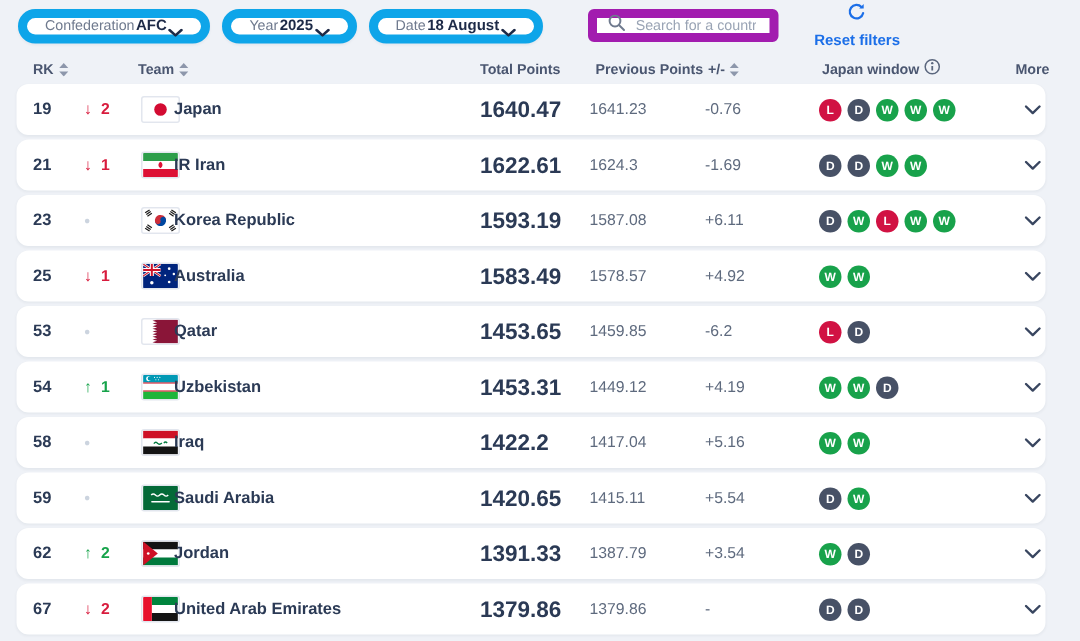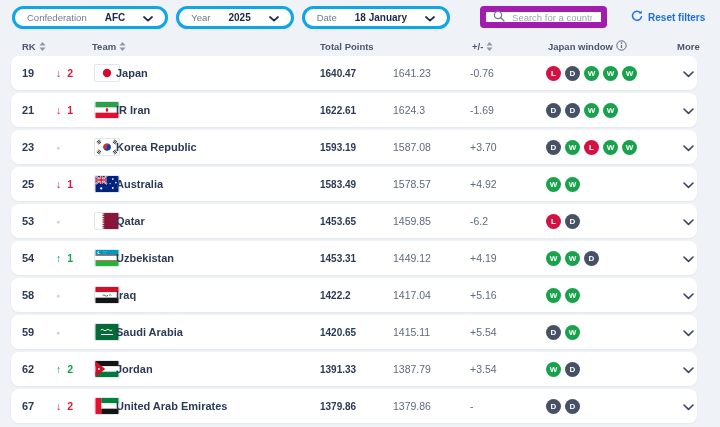--- a/index.html
+++ b/index.html
@@ -5,34 +5,34 @@
   * { box-sizing: border-box; }
   html,body { margin:0; padding:0; }
   body {
     width:720px; height:427px; position:relative; overflow:hidden;
     background:#eff2f7; font-family:"Liberation Sans", sans-serif;
     -webkit-font-smoothing:antialiased;
   }
   
   .filterbar { position:absolute; top:5px; left:12px; height:24px; display:flex; align-items:center; }
   .pill {
-    height:23px; background:#fff; border:3px solid #0ea5e9; border-radius:12px;
-    display:flex; align-items:center; gap:18px; padding:0 12px; margin-right:8px;
+    height:23px; background:#fff; border:6px solid #0ea5e9; border-radius:12px;
+    display:flex; align-items:flex-start; gap:1px; padding:0 12px; margin-right:8px;
     box-shadow:0 1px 2px rgba(20,30,60,.06); cursor:pointer; white-space:nowrap;
   }
   .pill-label { font-size:9.5px; color:#6f7a8e; }
   .pill-value { font-size:10px; font-weight:bold; color:#1d2a47; }
   .searchbox {
     margin-left:22px; width:127px; height:22px; background:#fff;
     border:6px solid #a21caf; border-radius:4px; display:flex; align-items:center;
     gap:5px; padding:0 7px;
   }
   .searchbox input { border:none; outline:none; width:100%; font-size:9.5px; color:#2b3a55; font-family:inherit; background:transparent; }
   .searchbox input::placeholder { color:#9aa4b5; }
-  .reset { margin-left:24px; display:flex; align-items:center; gap:5px; color:#1c6fe8; font-size:10px; font-weight:bold; cursor:pointer; }
+  .reset { margin-left:24px; display:flex; align-items:center; gap:5px; color:#1c6fe8; font-size:10px; font-weight:bold; cursor:pointer;flex-direction:column; }
   
   .thead { position:absolute; top:37px; left:0; width:720px; height:18px; }
   .th { position:absolute; top:0; height:18px; display:flex; align-items:center; gap:3px;
         font-size:9.5px; font-weight:bold; color:#4a5670; }
   .th-rank{left:22px} .th-team{left:92px} .th-total{left:320px} .th-prev{left:397px}
   .th-diff{left:472px} .th-window{left:548px} .th-more{left:677px}
   .sort-ic { display:inline-flex; flex-direction:column; gap:1px; cursor:pointer; }
   
   .rows { position:absolute; top:56px; left:11px; width:686px; display:flex; flex-direction:column; gap:3px; }
   .row { height:34px; background:#fff; border-radius:8px; position:relative;
@@ -40,21 +40,21 @@
   .cell { position:absolute; top:0; bottom:0; display:flex; align-items:center; }
   .c-rank { left:11px; width:24px; font-size:11px; font-weight:bold; color:#2b3a55; }
   .c-chg  { left:45px; gap:6px; font-size:10.5px; font-weight:bold; }
   .c-chg [data-type="down"] { color:#d81b3d; }
   .c-chg [data-type="up"]   { color:#16a34a; }
   .c-chg [data-type="none"] { color:#ccd4df; font-size:7px; }
   .c-flag { left:83px; }
   .flagbox { width:26px; height:18px; border:1px solid #e2e6ee; border-radius:2px; overflow:hidden; background:#fff; }
   .flagbox svg { display:block; }
   .c-team { left:105px; font-size:11px; font-weight:bold; color:#2b3a55; }
-  .c-total{ left:309px; font-size:10px; font-weight:bold; color:#2b3a55; }
+  .c-total{ left:309px; font-size:15px; font-weight:bold; color:#2b3a55; }
   .c-prev { left:382px; font-size:10.5px; color:#5e6a7e; }
   .c-diff { left:459px; font-size:10.5px; color:#5e6a7e; }
   .c-window { left:535px; gap:4px; }
   .badge { width:15px; height:15px; border-radius:50%; display:none; align-items:center;
            justify-content:center; color:#fff; font-size:8px; font-weight:bold; }
   .badge[data-r] { display:inline-flex; }
   .badge[data-r="W"] { background:#18a24b; }
   .badge[data-r="L"] { background:#d11243; }
   .badge[data-r="D"] { background:#475166; }
   .c-more { left:664px; width:26px; justify-content:center; }
@@ -72,21 +72,21 @@
   </div>
   <div class="pill">
     <span class="pill-label">Year</span>
     <span class="pill-value">2025</span>
     <span><svg width="10" height="6" viewBox="0 0 10 6">
           <path d="M1 1 L5 4.6 L9 1" stroke="#1d2a47" stroke-width="1.7" fill="none" stroke-linecap="round" stroke-linejoin="round"></path>
         </svg></span>
   </div>
   <div class="pill">
     <span class="pill-label">Date</span>
-    <span class="pill-value">18 January</span>
+    <span class="pill-value">18 August</span>
     <span><svg width="10" height="6" viewBox="0 0 10 6">
           <path d="M1 1 L5 4.6 L9 1" stroke="#1d2a47" stroke-width="1.7" fill="none" stroke-linecap="round" stroke-linejoin="round"></path>
         </svg></span>
   </div>
   <div class="searchbox">
     <span><svg width="12" height="12" viewBox="0 0 12 12">
           <circle cx="5" cy="5" r="3.6" stroke="#6f7a8e" stroke-width="1.3" fill="none"></circle>
           <line x1="7.8" y1="7.8" x2="11" y2="11" stroke="#6f7a8e" stroke-width="1.3" stroke-linecap="round"></line>
         </svg></span>
     <input type="text" placeholder="Search for a country" style="">
@@ -114,20 +114,23 @@
     <span>Team</span>
     <span class="sort-ic">
         <svg width="7" height="9" viewBox="0 0 7 9">
           <path d="M3.5 0 L6.5 3.4 H0.5 Z" fill="#8d97ab"></path>
           <path d="M3.5 9 L0.5 5.6 H6.5 Z" fill="#8d97ab"></path>
         </svg>
       </span>
   </div>
   <div class="th th-total">
       <span>Total Points</span>
+    </div>
+  <div class="th th-prev">
+      <span>Previous Points</span>
     </div>
   <div class="th th-diff">
     <span>+/-</span>
     <span class="sort-ic">
         <svg width="7" height="9" viewBox="0 0 7 9">
           <path d="M3.5 0 L6.5 3.4 H0.5 Z" fill="#8d97ab"></path>
           <path d="M3.5 9 L0.5 5.6 H6.5 Z" fill="#8d97ab"></path>
         </svg>
       </span>
   </div>
@@ -249,21 +252,21 @@
                 <line x1="-2" y1="0" x2="2" y2="0"></line>
                 <line x1="-2" y1="1.5" x2="2" y2="1.5"></line>
               </g>
             </g>
           </svg>
         </span>
       </div>
     <div class="cell c-team">Korea Republic</div>
     <div class="cell c-total">1593.19</div>
     <div class="cell c-prev">1587.08</div>
-    <div class="cell c-diff">+3.70</div>
+    <div class="cell c-diff">+6.11</div>
     <div class="cell c-window">
       <span class="badge" data-r="D">D</span>
       <span class="badge" data-r="W">W</span>
       <span class="badge" data-r="L">L</span>
       <span class="badge" data-r="W">W</span>
       <span class="badge" data-r="W">W</span>
     </div>
     <div class="cell c-more">
         <span><svg width="11" height="7" viewBox="0 0 11 7">
             <path d="M1 1 L5.5 5.4 L10 1" stroke="#394660" stroke-width="1.6" fill="none" stroke-linecap="round" stroke-linejoin="round"></path>

